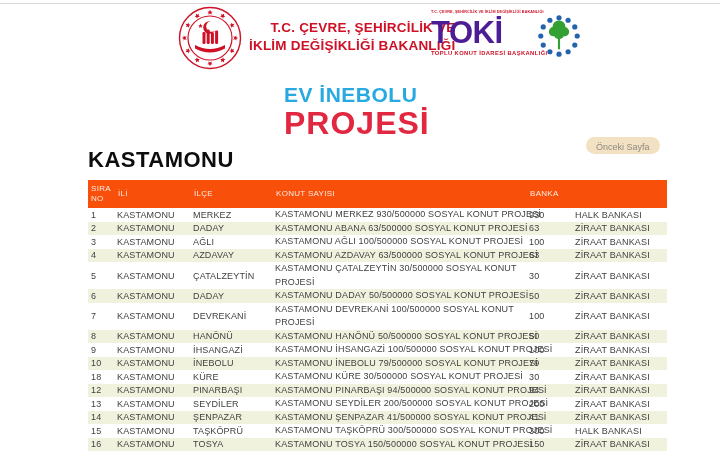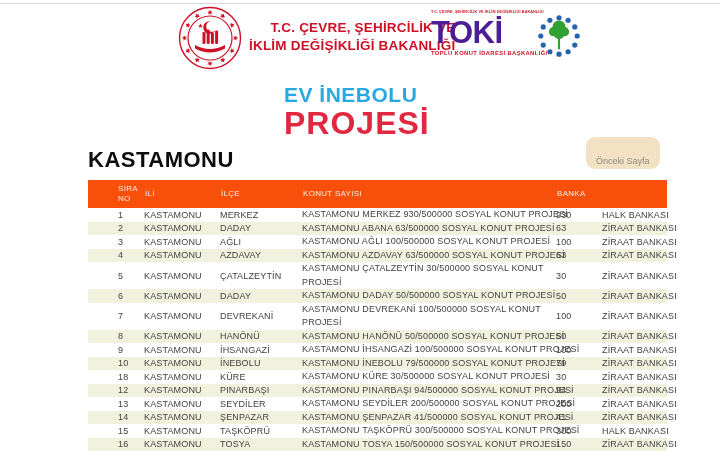--- a/index.html
+++ b/index.html
@@ -18,29 +18,29 @@
              letter-spacing:-.5px;margin-top:1px;}
   .toki-sub{font-size:5.8px;font-weight:700;color:#CE1126;letter-spacing:.4px;
             white-space:nowrap;margin-top:2px;}
   .tree{position:absolute;left:536px;top:13px;width:46px;height:46px;}
 
   .campaign{position:absolute;left:284px;top:84px;line-height:1;}
   .campaign-1{font-size:21px;font-weight:700;color:#29A9E1;letter-spacing:.5px;}
   .campaign-2{font-size:32px;font-weight:900;color:#E22741;letter-spacing:1px;margin-top:2px;}
 
   .prev-btn{position:absolute;left:586px;top:137px;height:17px;line-height:17px;
-            padding:16px 10px;border:none;border-radius:9px;background:#F2E2C3;
+            padding:2px 10px;border:none;border-radius:9px;background:#F2E2C3;
             color:#8F8A80;font-size:9px;font-family:"Liberation Sans",sans-serif;cursor:pointer;}
 
   .city-title{position:absolute;left:88px;top:147px;margin:0;font-size:22px;font-weight:800;
               color:#0d0d0d;letter-spacing:.5px;}
 
   
   .table{position:absolute;left:88px;top:180px;width:579px;}
-  .thead,.trow{display:grid;grid-template-columns:27px 76px 82px 254px 46px 94px;padding-left:27px;}
+  .thead,.trow{display:grid;grid-template-columns:27px 76px 82px 254px 46px 94px;}
   .thead{background:#F8500A;color:rgba(255,255,255,.88);font-size:8px;min-height:28px;
          align-items:center;letter-spacing:.3px;line-height:1.2;}
   .thead .hcell{padding:0 3px;}
   .trow{min-height:13.5px;align-items:center;font-size:9px;color:#3f3f3f;
         letter-spacing:.15px;}
   .trow.alt{background:#F1F2DE;}
   .cell{padding:0 2px;white-space:nowrap;overflow:visible;}
   .c-no{padding-left:3px;}
   .c-proje{overflow:visible;}
   .pline{line-height:13.5px;white-space:nowrap;}

